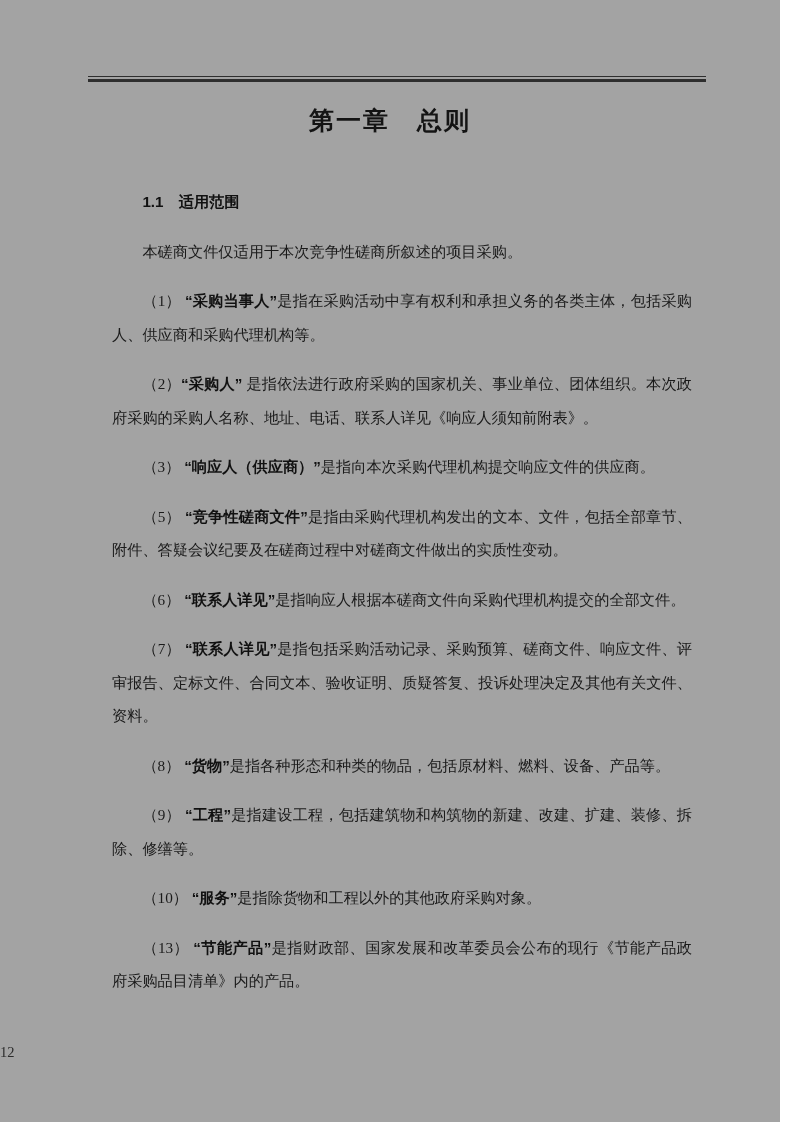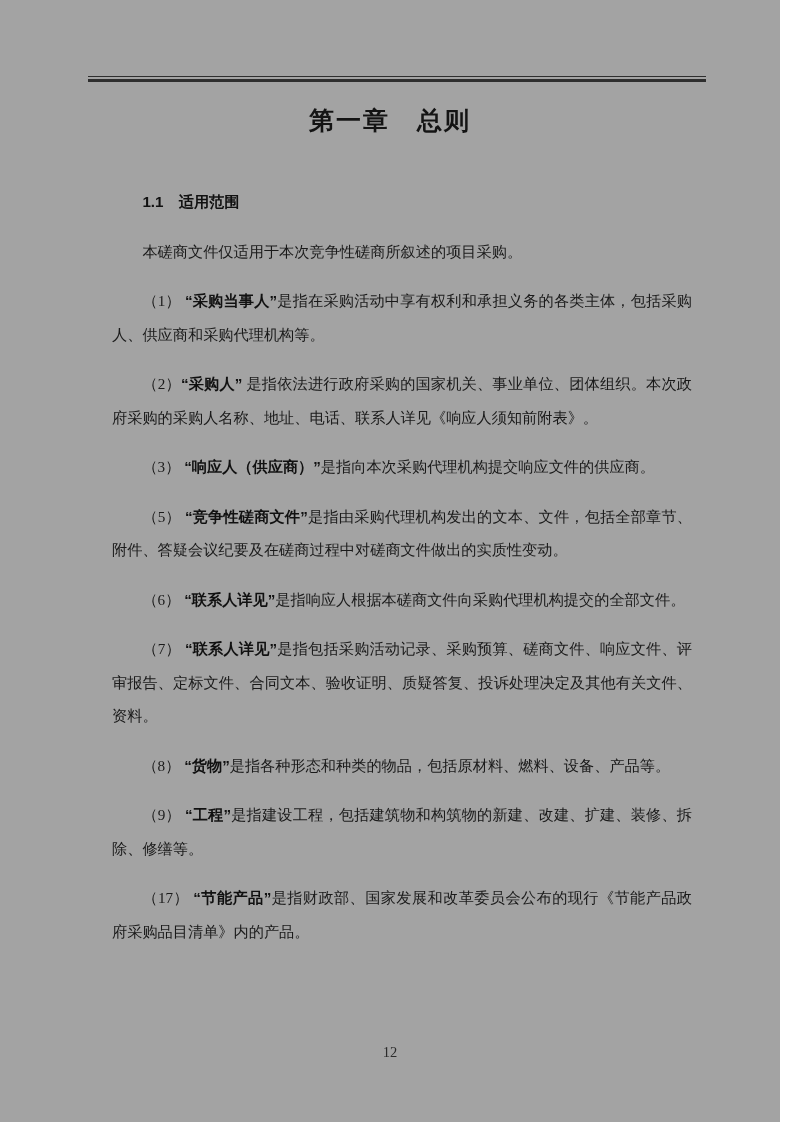--- a/index.html
+++ b/index.html
@@ -61,21 +61,20 @@
   .term {
     font-weight: 700;
     font-family: "Liberation Sans", "DejaVu Sans", sans-serif;
     color: #111111;
   }
   .page-number {
     position: absolute;
     top: 1044px;
     left: 0;
     width: 100%;
-    text-align: center;
     font-size: 14.5px;
     color: #2b2b2b;
   }
 </style>
 </head>
 <body>
 
 <div class="page">
 
   <div class="header-rule"></div>
@@ -99,22 +98,23 @@
     <p class="para def"><span>（5） </span><span class="term">“竞争性磋商文件”</span><span>是指由采购代理机构发出的文本、文件，包括全部章节、附件、答疑会议纪要及在磋商过程中对磋商文件做出的实质性变动。</span></p>
 
     <p class="para def"><span>（6） </span><span class="term">“联系人详见”</span><span>是指响应人根据本磋商文件向采购代理机构提交的全部文件。</span></p>
 
     <p class="para def"><span>（7） </span><span class="term">“联系人详见”</span><span>是指包括采购活动记录、采购预算、磋商文件、响应文件、评审报告、定标文件、合同文本、验收证明、质疑答复、投诉处理决定及其他有关文件、资料。</span></p>
 
     <p class="para def"><span>（8） </span><span class="term">“货物”</span><span>是指各种形态和种类的物品，包括原材料、燃料、设备、产品等。</span></p>
 
     <p class="para def"><span>（9） </span><span class="term">“工程”</span><span>是指建设工程，包括建筑物和构筑物的新建、改建、扩建、装修、拆除、修缮等。</span></p>
 
+    <p class="para def"><span>（10） </span><span class="term">“服务”</span><span>是指除货物和工程以外的其他政府采购对象。</span></p>
 
 
 
-    <p class="para def"><span>（17） </span><span class="term">“节能产品”</span><span>是指财政部、国家发展和改革委员会公布的现行《节能产品政府采购品目清单》内的产品。</span></p>
+    <p class="para def"><span>（13） </span><span class="term">“节能产品”</span><span>是指财政部、国家发展和改革委员会公布的现行《节能产品政府采购品目清单》内的产品。</span></p>
 
   </div>
 
   <div class="page-number">12</div>
 
 </div>
 
 </body></html>

